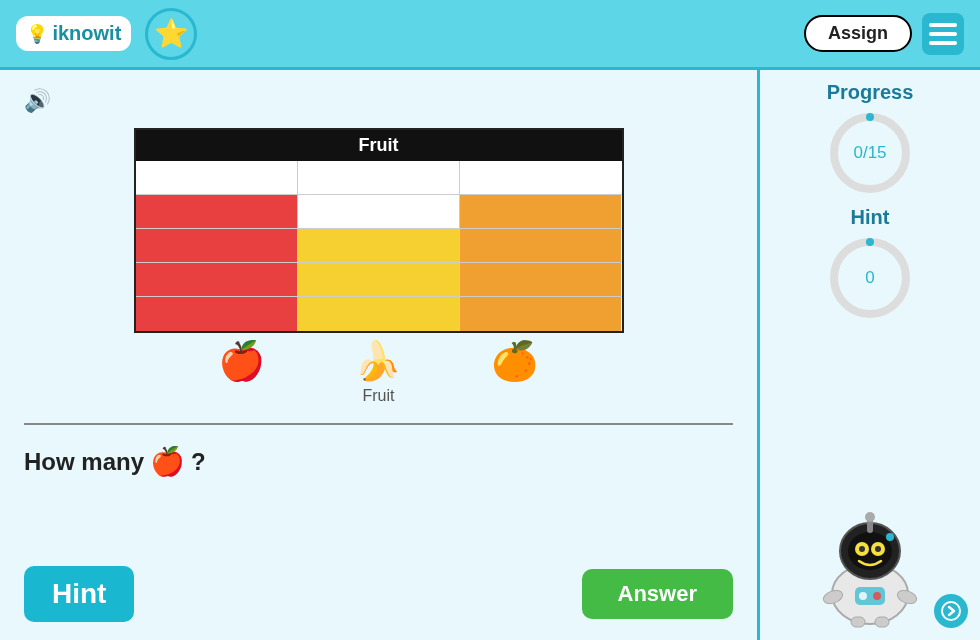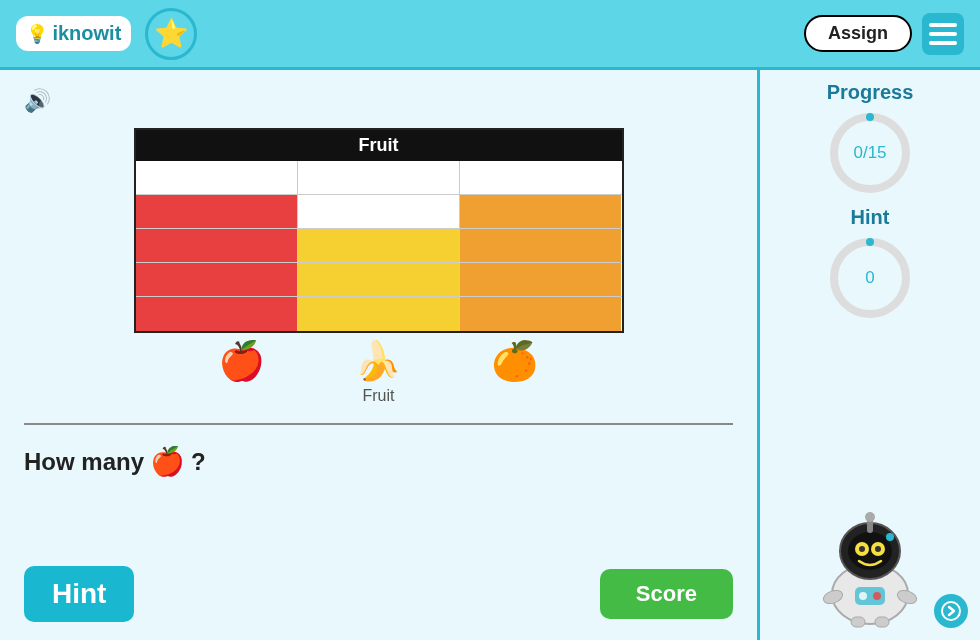--- a/index.html
+++ b/index.html
@@ -413,21 +413,21 @@
 
     <div class="question-row">
       <span>How many</span>
       <span class="question-apple">🍎</span>
       <span>?</span>
     </div>
 
 
     <div class="bottom-buttons">
       <button class="hint-btn">Hint</button>
-      <button class="submit-btn">Score</button>
+      <button class="submit-btn">Answer</button>
     </div>
 
   </div>
 
   <div class="sidebar">
 
     <div class="progress-circle-container">
       <span class="sidebar-section-title">Progress</span>
       <div class="circle-ring">
         <svg width="90" height="90" viewBox="0 0 90 90">

